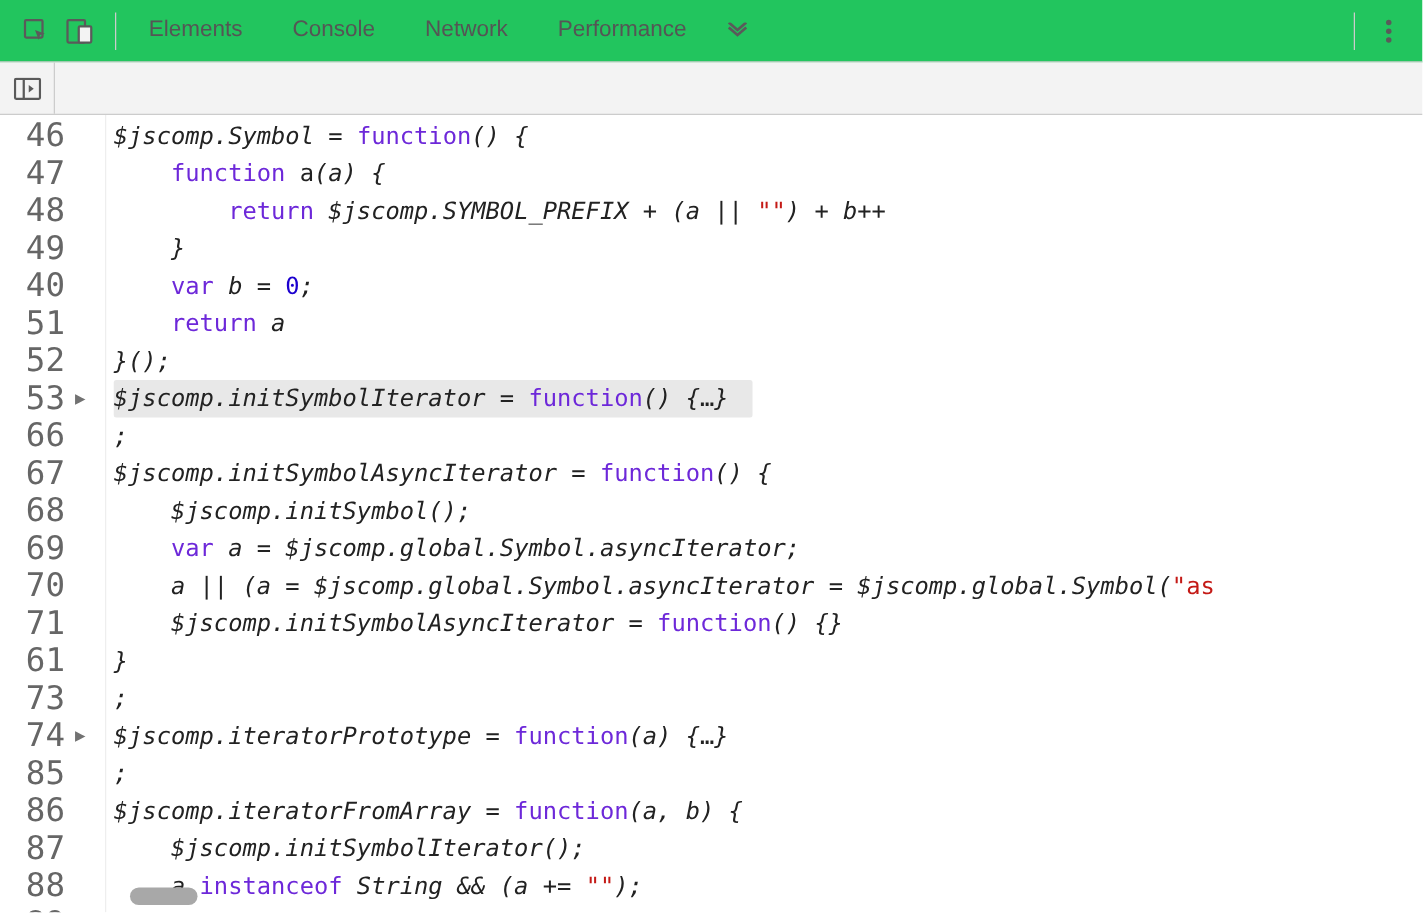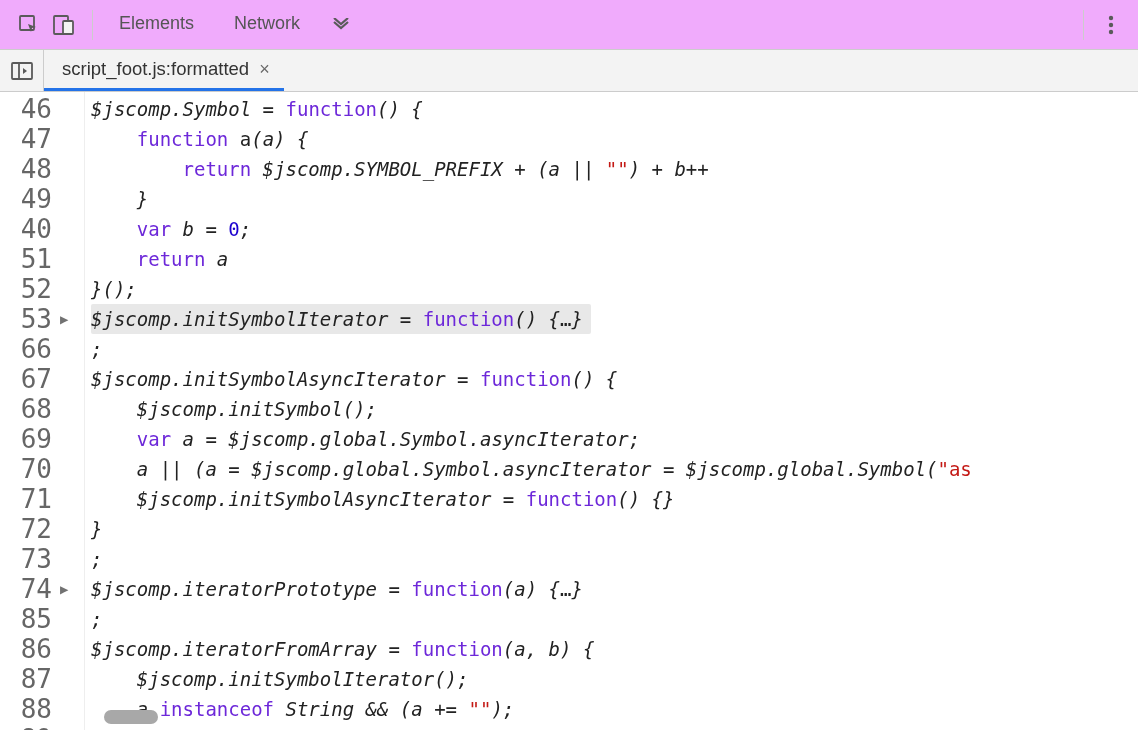--- a/index.html
+++ b/index.html
@@ -5,21 +5,21 @@
     * { margin: 0; padding: 0; box-sizing: border-box; }
     body {
       font-family: -apple-system, BlinkMacSystemFont, "Segoe UI", Helvetica, Arial, sans-serif;
       font-size: 14px;
       color: #333;
       background: #fff;
       overflow: hidden;
     }
     .toolbar {
       height: 50px;
-      background: #f0abfc;
+      background: #22c55e;
       border-bottom: 1px solid #ccc;
       display: flex;
       align-items: center;
       padding: 0 8px;
     }
     .toolbar-icons {
       display: flex;
       gap: 12px;
       padding: 0 10px;
       align-items: center;
@@ -137,21 +137,21 @@
       padding-left: 6px;
       overflow: hidden;
       border-left: 1px solid #eee;
     }
     .line { height: 30px; }
     .tk-default { color: #222; font-style: italic; }
     .tk-kw { color: #6d28d9; }
     .tk-str { color: #c41a16; }
     .tk-num { color: #1c00cf; }
     .tk-fn { color: #222; }
-    .highlight-line { background: #e8e8e8; display: inline-block; padding-right: 8px; border-radius: 2px;}
+    .highlight-line { background: #e8e8e8; display: inline-block; padding-right: 19px; border-radius: 2px;}
     .scroll-pill {
       position: absolute;
       bottom: 6px;
       left: 104px;
       width: 54px;
       height: 14px;
       background: #a8a8a8;
       border-radius: 7px;
     }
     svg { display: block; }
@@ -173,21 +173,23 @@
     <span>
       <svg width="24" height="22" viewBox="0 0 24 22" fill="none" stroke="#5a5a5a" stroke-width="1.8">
         <rect x="2" y="2" width="14" height="18" rx="1"></rect>
         <rect x="11" y="7" width="10" height="13" rx="1" fill="#f3f3f3"></rect>
       </svg>
     </span>
   </div>
   <div class="toolbar-divider"></div>
   <div class="tabs">
     <div class="tab">Elements</div>
+    <div class="tab">Console</div>
     <div class="tab">Network</div>
+    <div class="tab">Performance</div>
     <div class="more-btn">
       <svg width="22" height="14" viewBox="0 0 22 14" fill="none" stroke="#5a5a5a" stroke-width="2.2">
         <path d="M4 4 L11 10 L18 4"></path>
         <path d="M4 0 L11 6 L18 0"></path>
       </svg>
     </div>
   </div>
   <div class="right-icons">
     <div class="toolbar-divider"></div>
     <span style="padding:0 10px;">
@@ -200,44 +202,40 @@
   </div>
 </div>
 
 <div class="subheader">
   <div class="nav-toggle">
     <svg width="22" height="18" viewBox="0 0 22 18" fill="none" stroke="#5a5a5a" stroke-width="1.8">
       <rect x="1" y="1" width="20" height="16" rx="1"></rect>
       <line x1="8" y1="1" x2="8" y2="17"></line>
       <path d="M12 6 L16 9 L12 12 Z" fill="#5a5a5a" stroke="none"></path>
     </svg>
-  </div>
-  <div class="file-tab">
-    <span>script_foot.js:formatted</span>
-    <span class="close-x">×</span>
   </div>
 </div>
 
 <div class="editor-area">
   <div class="gutter" id="gutter">
       <div class="line">46</div>
       <div class="line">47</div>
       <div class="line">48</div>
       <div class="line">49</div>
       <div class="line">40</div>
       <div class="line">51</div>
       <div class="line">52</div>
       <div class="line">53</div>
       <div class="line">66</div>
       <div class="line">67</div>
       <div class="line">68</div>
       <div class="line">69</div>
       <div class="line">70</div>
       <div class="line">71</div>
-      <div class="line">72</div>
+      <div class="line">61</div>
       <div class="line">73</div>
       <div class="line">74</div>
       <div class="line">85</div>
       <div class="line">86</div>
       <div class="line">87</div>
       <div class="line">88</div>
       <div class="line">89</div>
     </div>
   <div class="fold-gutter" id="fold-gutter">
       <div class="line"></div>

